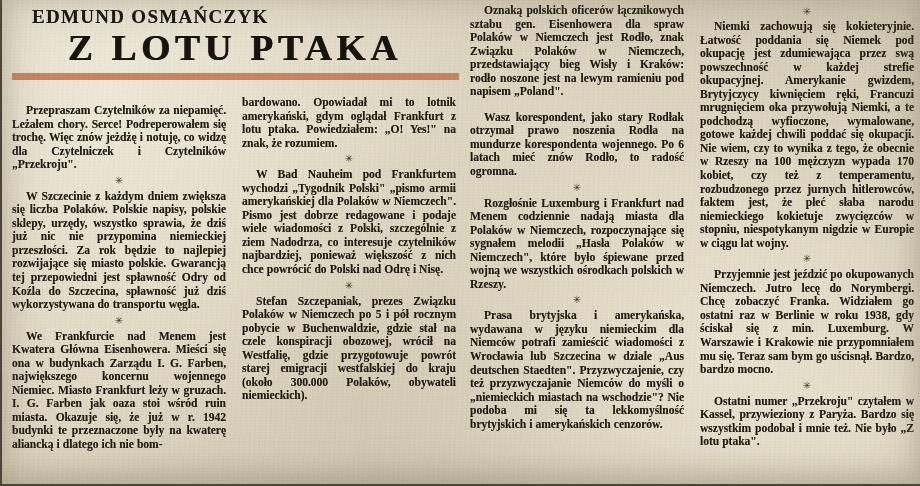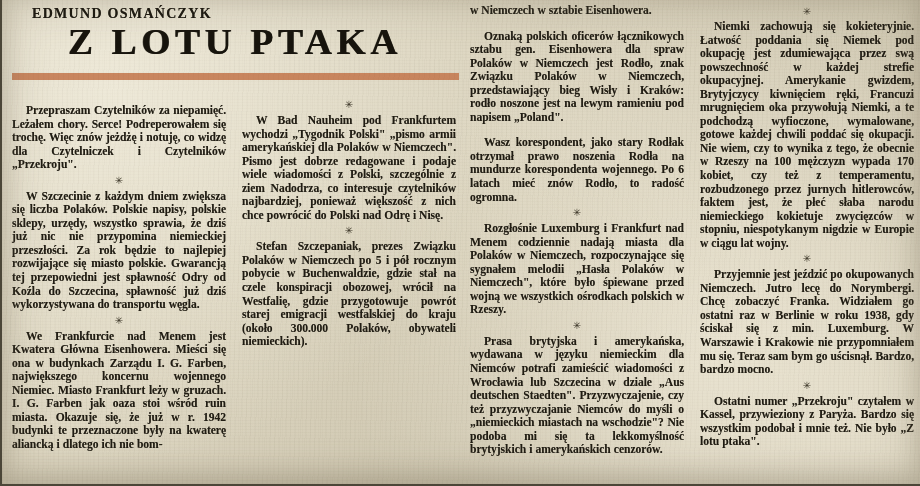--- a/index.html
+++ b/index.html
@@ -34,21 +34,21 @@
     left: 8px;
     top: 0;
     width: 450px;
     height: 84px;
   }
   .byline {
     margin: 0;
     padding: 6px 0 0 22px;
     font-family: "Liberation Serif", "DejaVu Serif", serif;
     font-weight: bold;
-    font-size: 14px;
+    font-size: 19px;
     letter-spacing: 1.3px;
     color: #17140d;
     text-shadow: 0 0 .6px rgba(23,20,13,.55);
   }
   .headline {
     margin: 0;
     padding: 2px 0 0 0;
     text-align: center;
     font-family: "Liberation Serif", "DejaVu Serif", serif;
     font-weight: bold;
@@ -138,27 +138,27 @@
   </div>
 
   <div class="col" id="col1">
       <p class="para">Przepraszam Czytelników za niepamięć. Leżałem chory. Serce! Podreperowałem się trochę. Więc znów jeżdżę i notuję, co widzę dla Czytelniczek i Czytelników „Przekroju".</p>
       <div class="sep">✳</div>
       <p class="para">W Szczecinie z każdym dniem zwiększa się liczba Polaków. Polskie napisy, polskie sklepy, urzędy, wszystko sprawia, że dziś już nic nie przypomina niemieckiej przeszłości. Za rok będzie to najlepiej rozwijające się miasto polskie. Gwarancją tej przepowiedni jest spławność Odry od Koźla do Szczecina, spławność już dziś wykorzystywana do transportu węgla.</p>
       <div class="sep">✳</div>
       <p class="para">We Frankfurcie nad Menem jest Kwatera Główna Eisenhowera. Mieści się ona w budynkach Zarządu I. G. Farben, największego koncernu wojennego Niemiec. Miasto Frankfurt leży w gruzach. I. G. Farben jak oaza stoi wśród ruin miasta. Okazuje się, że już w r. 1942 budynki te przeznaczone były na kwaterę aliancką i dlatego ich nie bom-</p>
     </div>
   <div class="col" id="col2">
+      <p class="para cont">bardowano. Opowiadał mi to lotnik amerykański, gdym oglądał Frankfurt z lotu ptaka. Powiedziałem: „O! Yes!" na znak, że rozumiem.</p>
       <div class="sep">✳</div>
       <p class="para">W Bad Nauheim pod Frankfurtem wychodzi „Tygodnik Polski" „pismo armii amerykańskiej dla Polaków w Niemczech". Pismo jest dobrze redagowane i podaje wiele wiadomości z Polski, szczególnie z ziem Nadodrza, co interesuje czytelników najbardziej, ponieważ większość z nich chce powrócić do Polski nad Odrę i Nisę.</p>
       <div class="sep">✳</div>
       <p class="para">Stefan Szczepaniak, prezes Związku Polaków w Niemczech po 5 i pół rocznym pobycie w Buchenwaldzie, gdzie stał na czele konspiracji obozowej, wrócił na Westfalię, gdzie przygotowuje powrót starej emigracji westfalskiej do kraju (około 300.000 Polaków, obywateli niemieckich).</p>
     </div>
   <div class="col" id="col3">
-      <p class="para cont">w Niemczech w sztabie Eisenhowera.</p>
       <p class="para">Oznaką polskich oficerów łącznikowych sztabu gen. Eisenhowera dla spraw Polaków w Niemczech jest Rodło, znak Związku Polaków w Niemczech, przedstawiający bieg Wisły i Kraków: rodło noszone jest na lewym ramieniu pod napisem „Poland".</p>
       <p class="para">Wasz korespondent, jako stary Rodłak otrzymał prawo noszenia Rodła na mundurze korespondenta wojennego. Po 6 latach mieć znów Rodło, to radość ogromna.</p>
       <div class="sep">✳</div>
       <p class="para">Rozgłośnie Luxemburg i Frankfurt nad Menem codziennie nadają miasta dla Polaków w Niemczech, rozpoczynające się sygnałem melodii „Hasła Polaków w Niemczech", które było śpiewane przed wojną we wszystkich ośrodkach polskich w Rzeszy.</p>
       <div class="sep">✳</div>
       <p class="para">Prasa brytyjska i amerykańska, wydawana w języku niemieckim dla Niemców potrafi zamieścić wiadomości z Wrocławia lub Szczecina w dziale „Aus deutschen Staedten". Przyzwyczajenie, czy też przyzwyczajanie Niemców do myśli o „niemieckich miastach na wschodzie"? Nie podoba mi się ta lekkomyślność brytyjskich i amerykańskich cenzorów.</p>
     </div>
   <div class="col" id="col4">
       <div class="sep tight">✳</div>
       <p class="para">Niemki zachowują się kokieteryjnie. Łatwość poddania się Niemek pod okupację jest zdumiewająca przez swą powszechność w każdej strefie okupacyjnej. Amerykanie gwizdem, Brytyjczycy kiwnięciem ręki, Francuzi mrugnięciem oka przywołują Niemki, a te podchodzą wyfioczone, wymalowane, gotowe każdej chwili poddać się okupacji. Nie wiem, czy to wynika z tego, że obecnie w Rzeszy na 100 mężczyzn wypada 170 kobiet, czy też z temperamentu, rozbudzonego przez jurnych hitlerowców, faktem jest, że płeć słaba narodu niemieckiego kokietuje zwycięzców w stopniu, niespotykanym nigdzie w Europie w ciągu lat wojny.</p>

